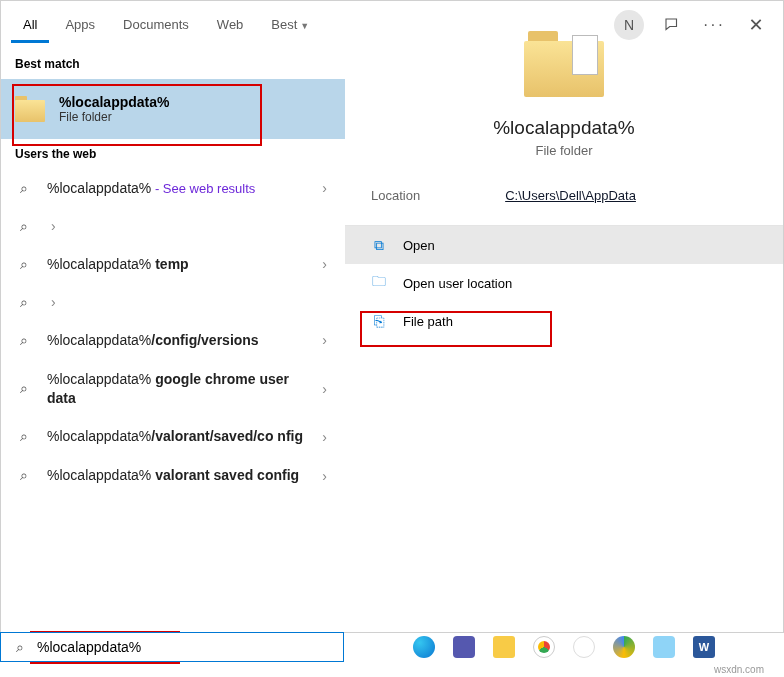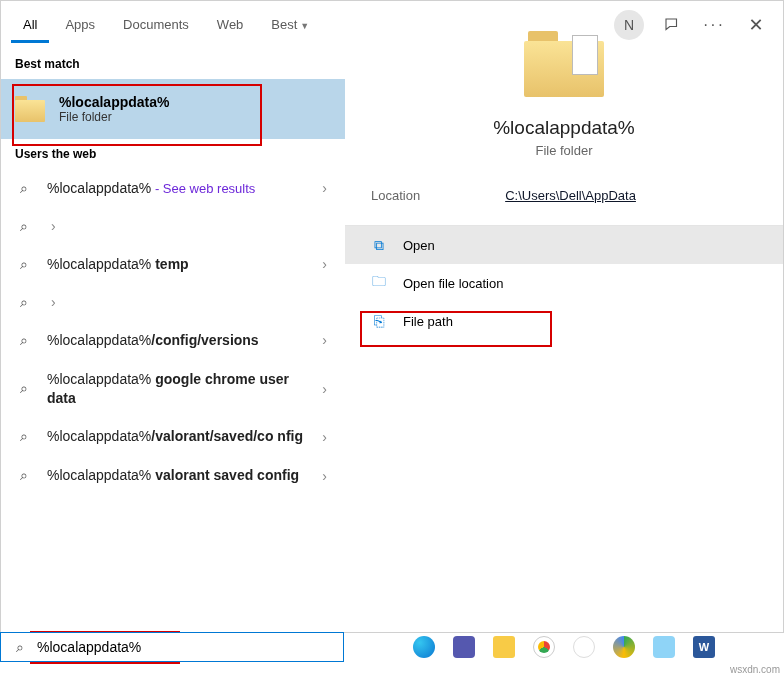--- a/index.html
+++ b/index.html
@@ -65,21 +65,21 @@
 .tb.teams { background: #5558af; border-radius: 4px; }
 .tb.files { background: #f8cb46; border-radius: 3px; }
 .tb.chrome { background: #fff; border: 1px solid #ccc; position: relative; }
 .tb.chrome::after { content:""; position:absolute; inset:4px; border-radius:50%; background: conic-gradient(#ea4335 0 120deg,#34a853 120deg 240deg,#fbbc05 240deg 360deg);}
 .tb.slack { background: #fff; border:1px solid #ddd; }
 .tb.gdrive { background: conic-gradient(#34a853,#fbbc05,#4285f4); }
 .tb.paint { background: #8fd4f7; border-radius:4px; }
 .tb.word { background: #2b579a; border-radius: 3px; position: relative; }
 .tb.word::after { content:"W"; color:#fff; font-size:11px; font-weight:700; position:absolute; inset:0; display:flex; align-items:center; justify-content:center;}
 
-.watermark { position: absolute; right: 4px; bottom: 2px; font-size: 10px; color: #999; text-align: right; }
+.watermark { position: absolute; right: 20px; bottom: 2px; font-size: 10px; color: #999; text-align: right; }
 </style>
 </head>
 <body>
 
 <div class="panel">
   <div class="left">
     <div class="tabs">
       <div class="tab active">All</div>
       <div class="tab">Apps</div>
       <div class="tab">Documents</div>
@@ -151,21 +151,21 @@
       <span class="val">C:\Users\Dell\AppData</span>
     </div>
 
     <div class="action-list">
       <div class="action selected">
         <span class="aicon">⧉</span>
         <span>Open</span>
       </div>
       <div class="action">
         <span class="aicon">🗀</span>
-        <span>Open file location</span>
+        <span>Open user location</span>
       </div>
       <div class="action">
         <span class="aicon">⎘</span>
         <span>File path</span>
       </div>
     </div>
   </div>
 </div>
 
 <div class="top-icons">

